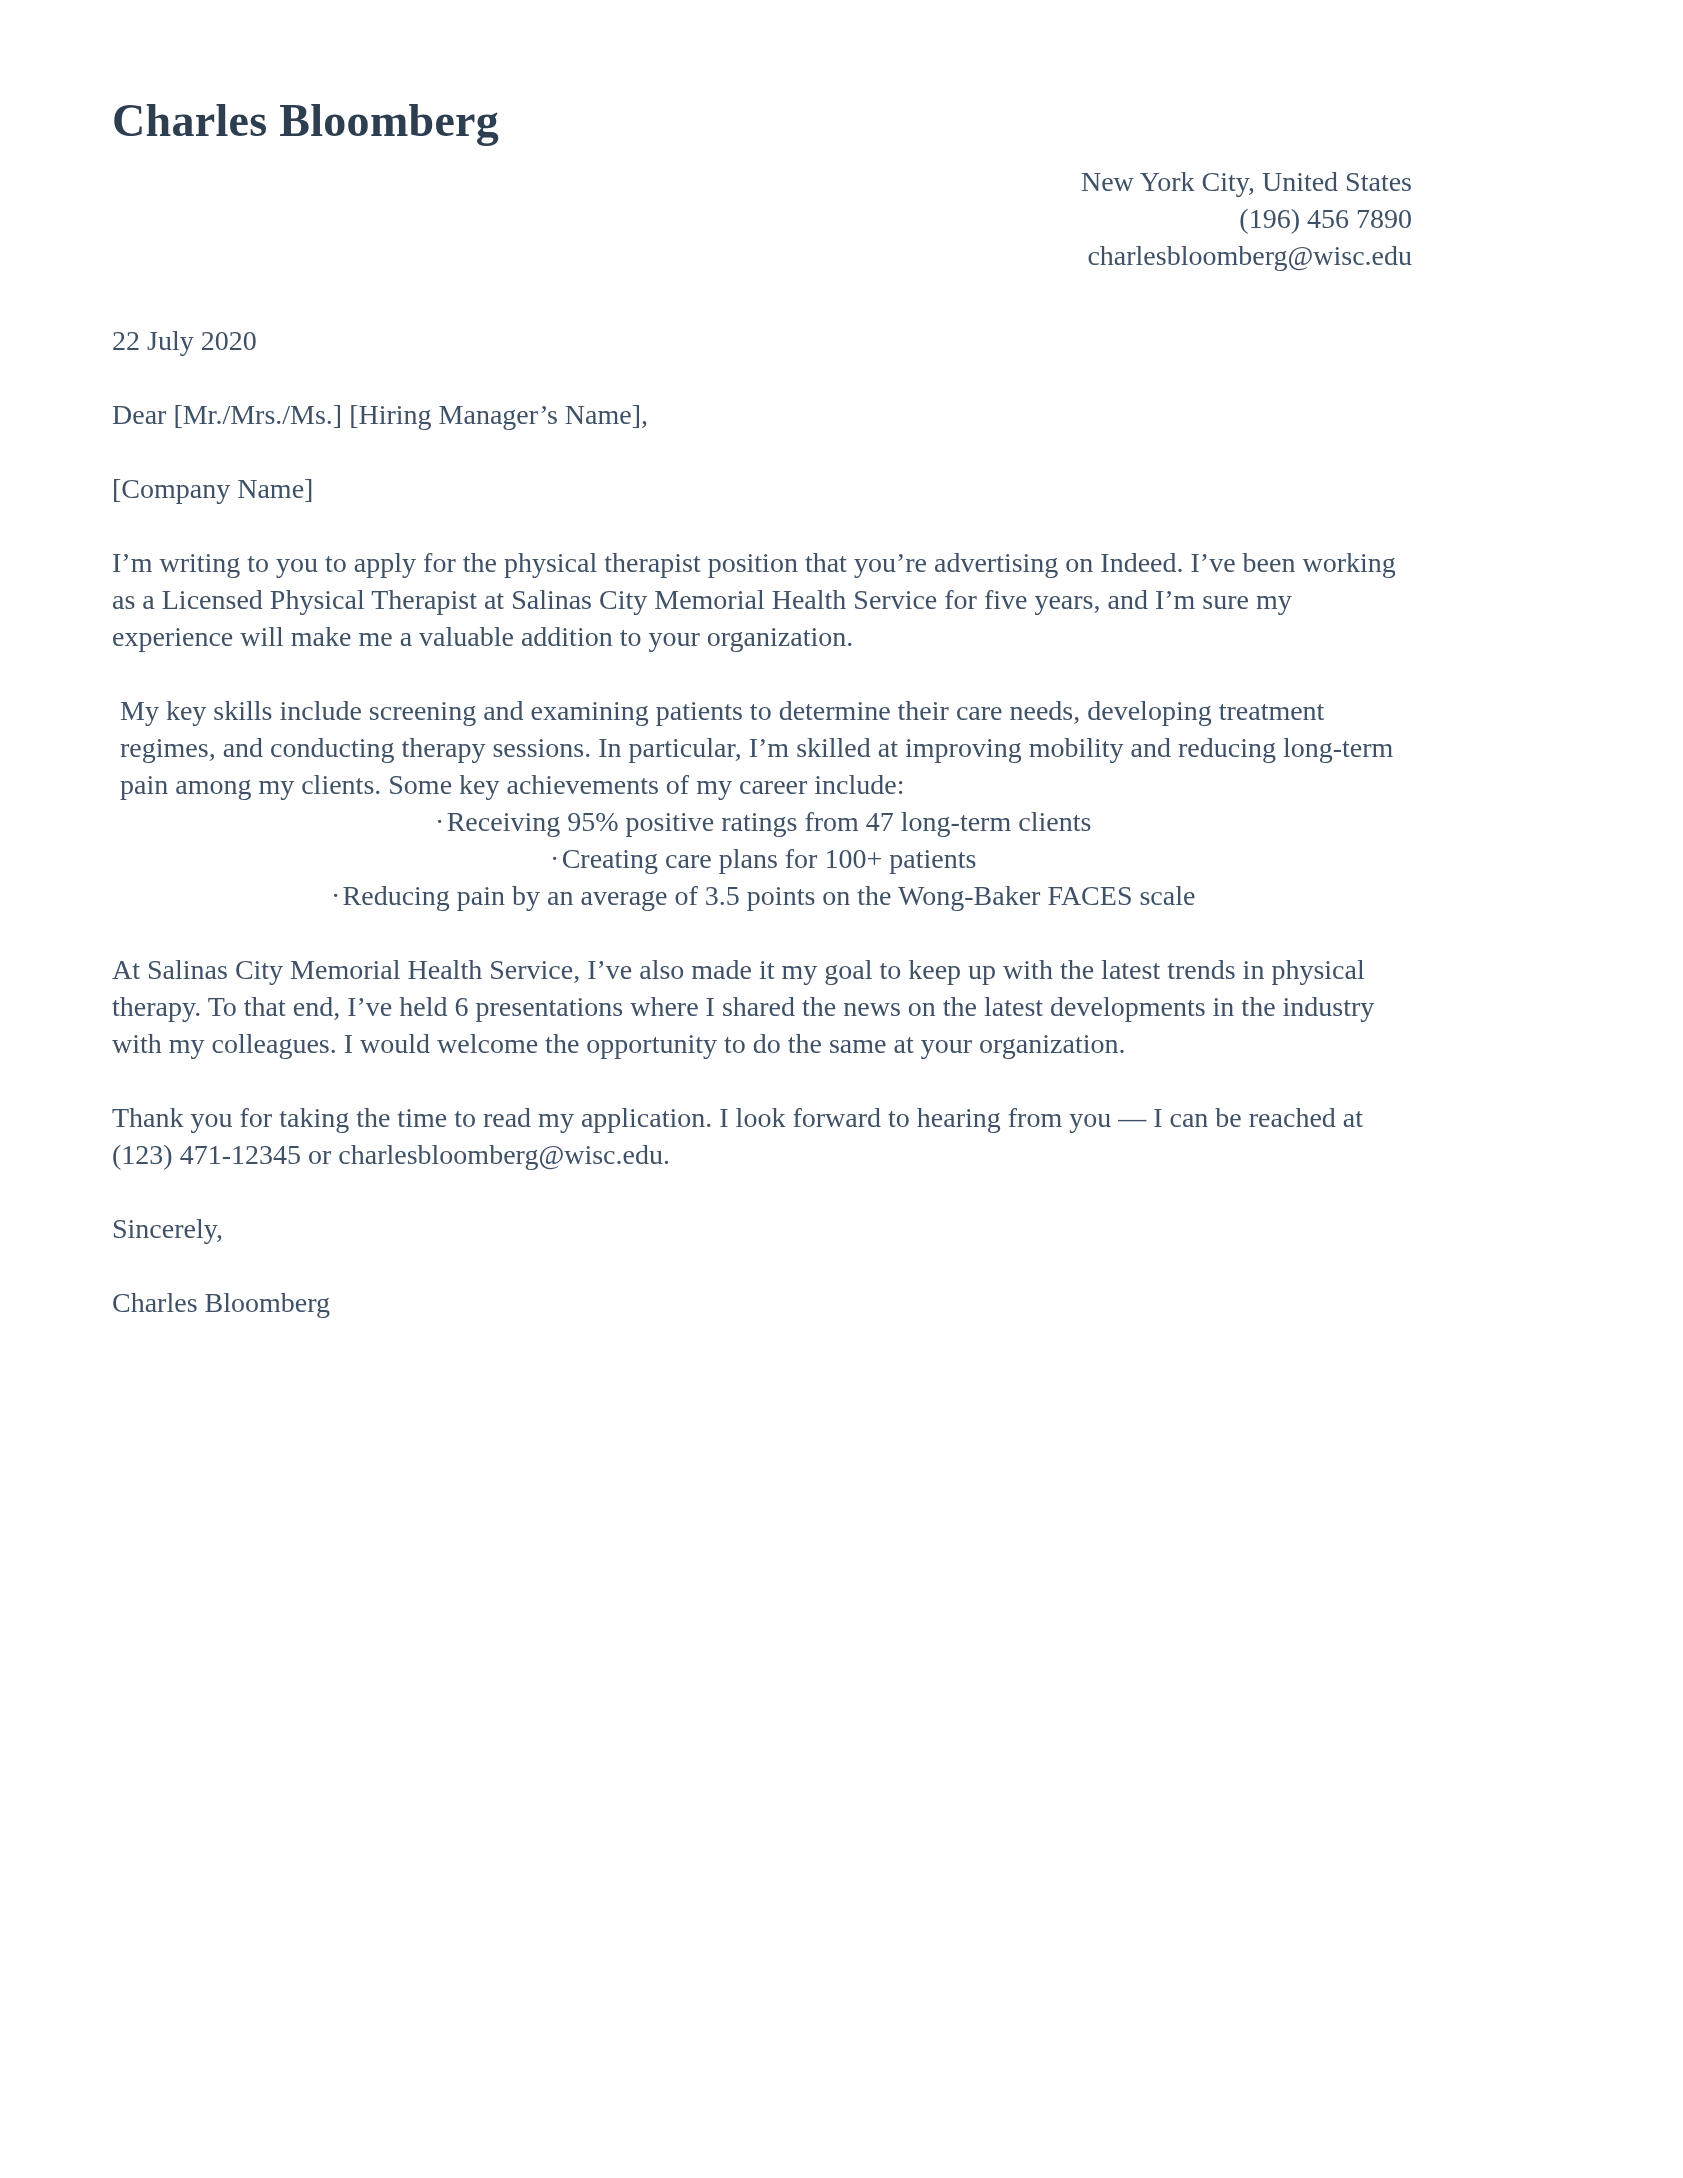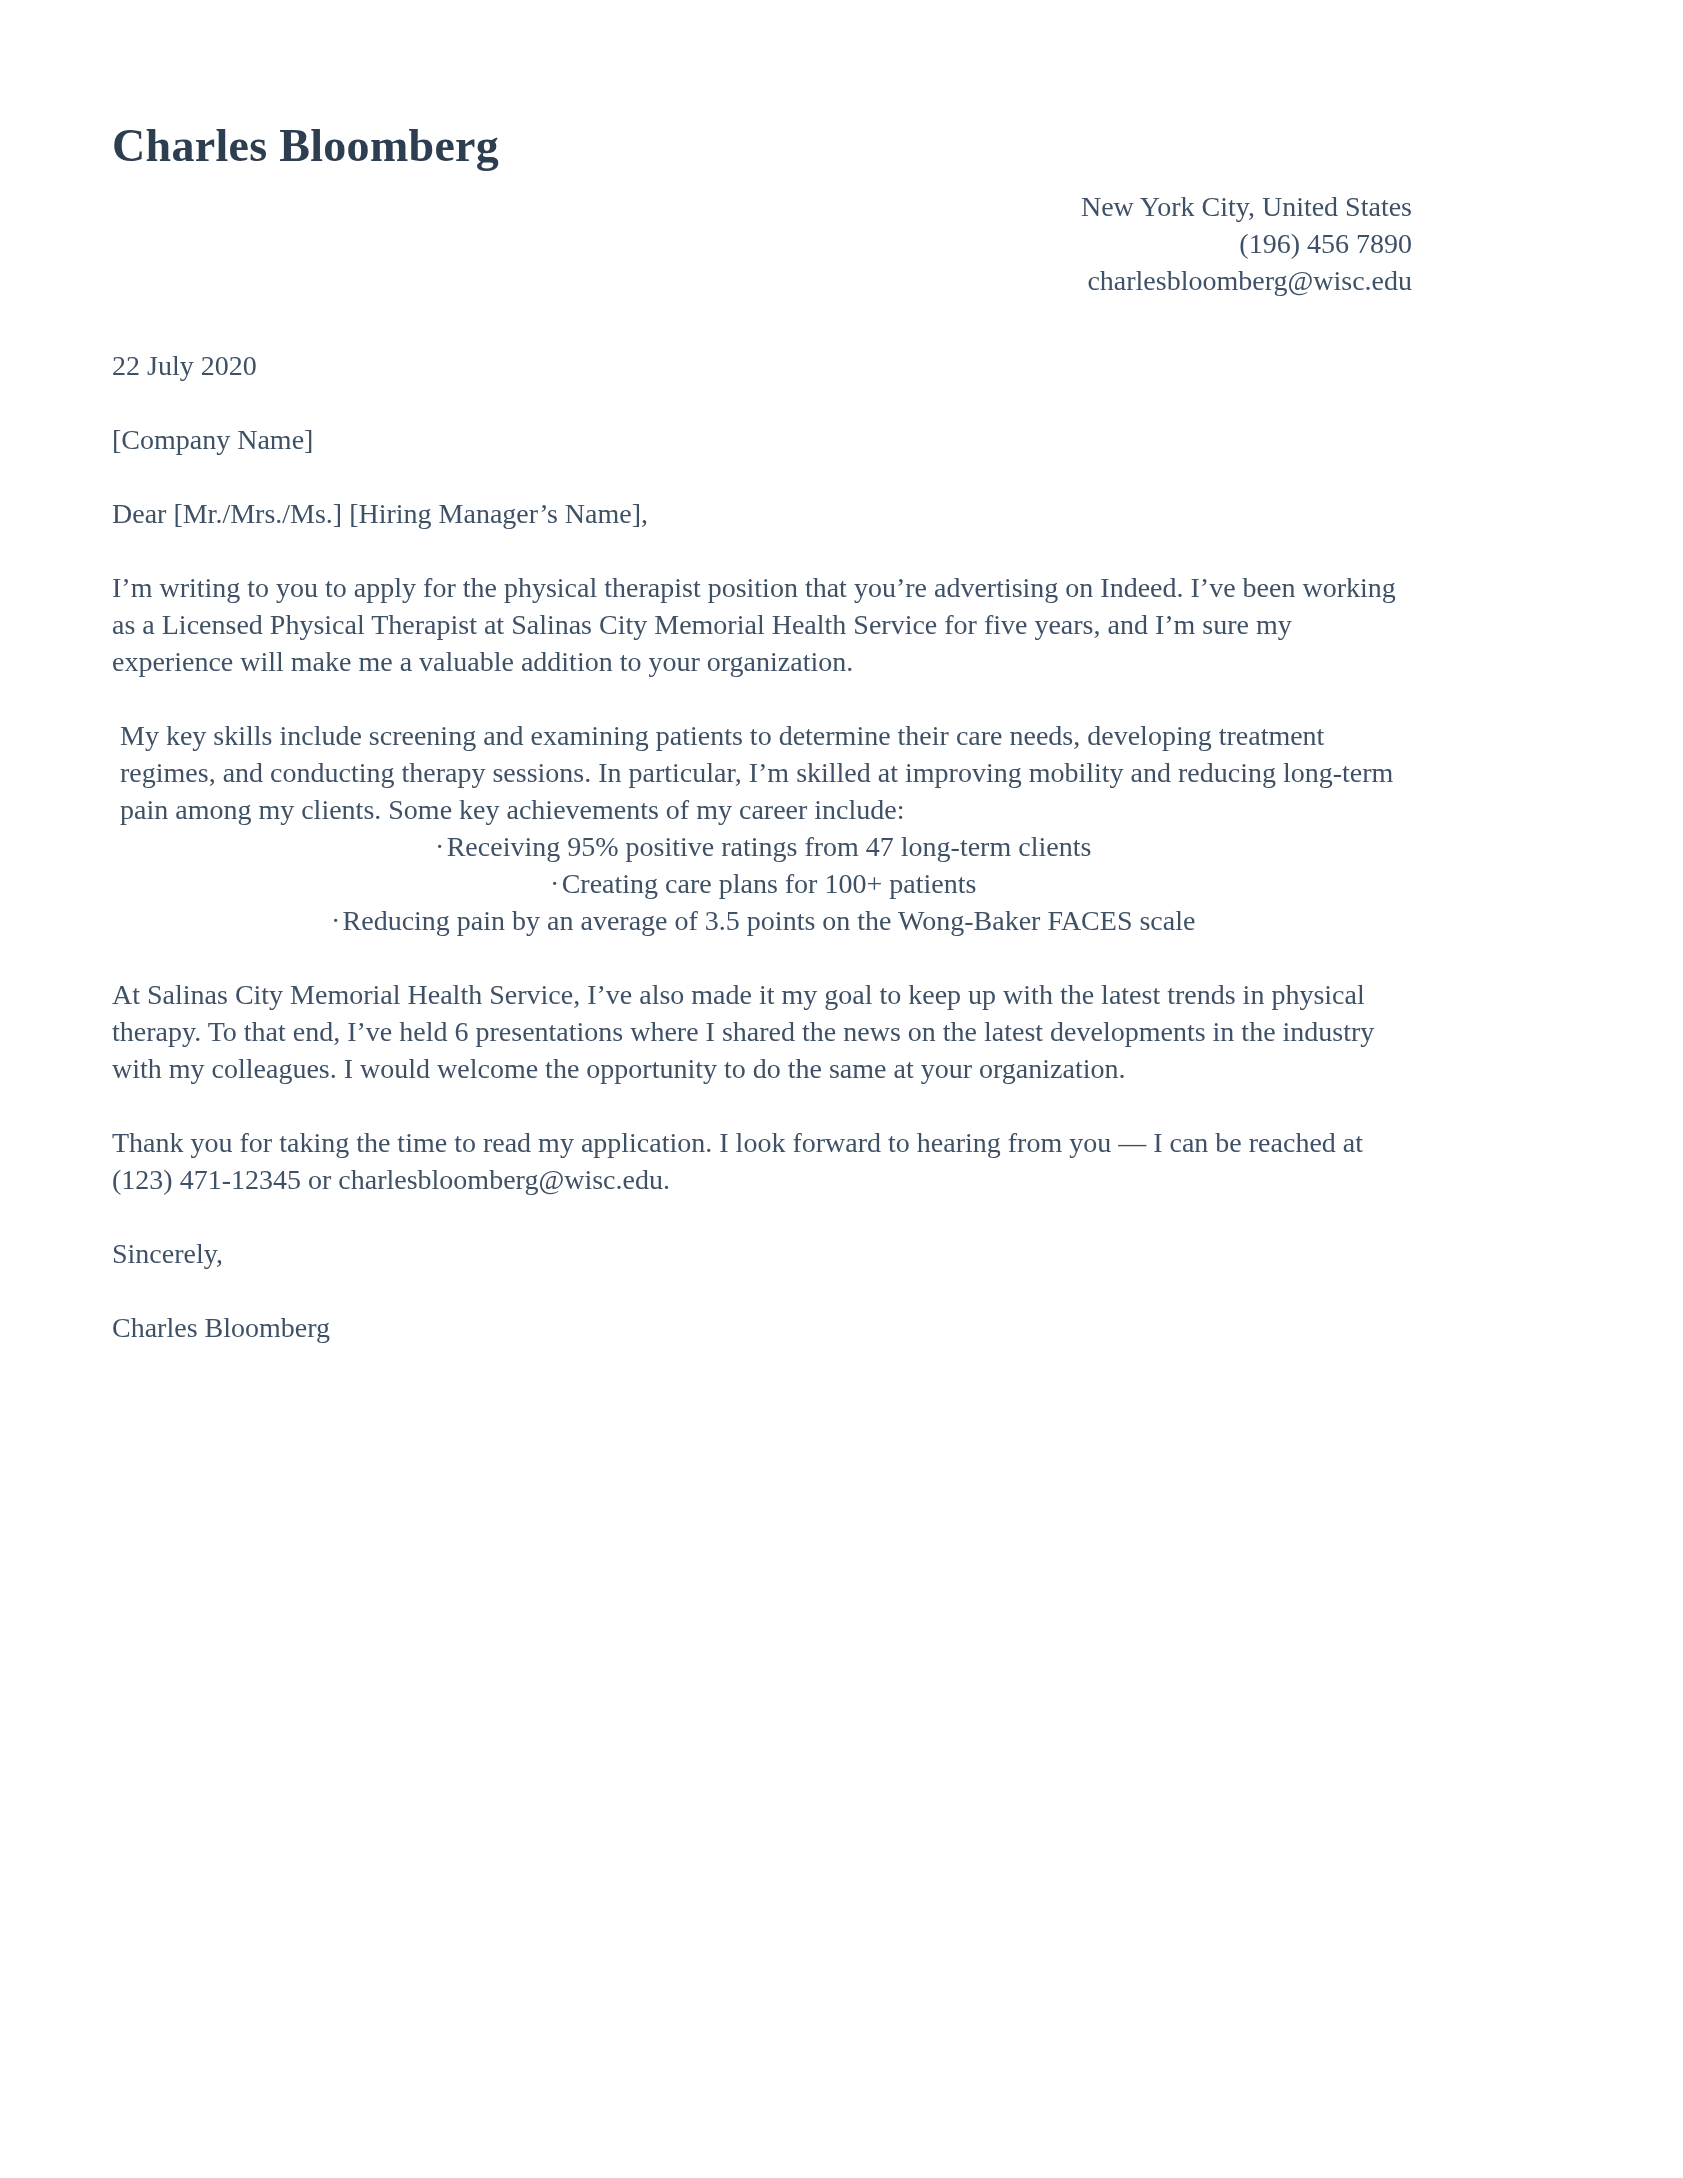--- a/index.html
+++ b/index.html
@@ -9,21 +9,21 @@
   }
   body {
     width: 1683px;
     height: 2178px;
     font-family: "Liberation Serif", "DejaVu Serif", serif;
   }
   .page {
     box-sizing: border-box;
     width: 1511px;
     height: 2178px;
-    padding: 120px 99px 0 112px;
+    padding: 95px 99px 0 112px;
     background: #ffffff;
     color: #3f5166;
     font-size: 28px;
     line-height: 37px;
     border-radius: 13px;
   }
   .sender-name {
     margin: 0 0 16px 0;
     font-size: 46px;
     line-height: 1.12;
@@ -65,23 +65,23 @@
   <h1 class="sender-name">Charles Bloomberg</h1>
 
   <div class="contact-block">
     <p>New York City, United States</p>
     <p>(196) 456 7890</p>
     <p>charlesbloomberg@wisc.edu</p>
   </div>
 
   <p class="para">22 July 2020</p>
 
+  <p class="para">Dear [Mr./Mrs./Ms.] [Hiring Manager’s Name],</p>
+
   <p class="para">[Company Name]</p>
-
-  <p class="para">Dear [Mr./Mrs./Ms.] [Hiring Manager’s Name],</p>
 
   <p class="para">I’m writing to you to apply for the physical therapist position that you’re advertising on Indeed. I’ve been working as a Licensed Physical Therapist at Salinas City Memorial Health Service for five years, and I’m sure my experience will make me a valuable addition to your organization.</p>
 
   <p class="para no-gap">My key skills include screening and examining patients to determine their care needs, developing treatment regimes, and conducting therapy sessions. In particular, I’m skilled at improving mobility and reducing long-term pain among my clients. Some key achievements of my career include:</p>
 
   <div class="bullet-list">
     <p class="bullet-row">
       <span class="bullet-marker">·</span><span>Receiving 95% positive ratings from 47 long-term clients</span>
     </p>
     <p class="bullet-row">

